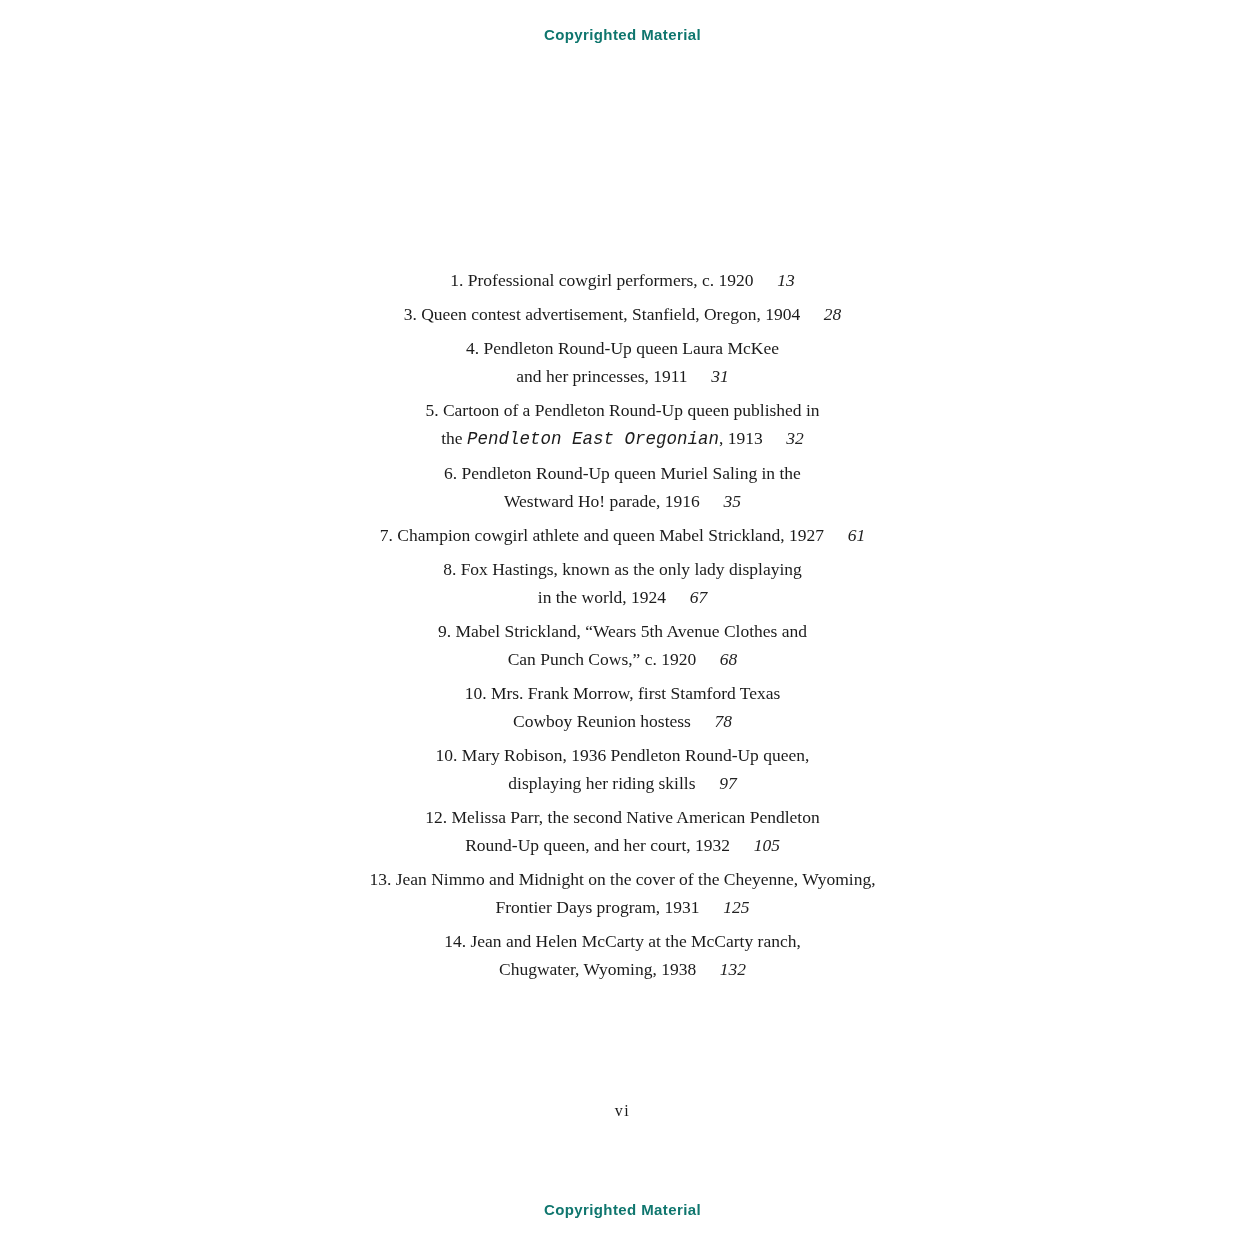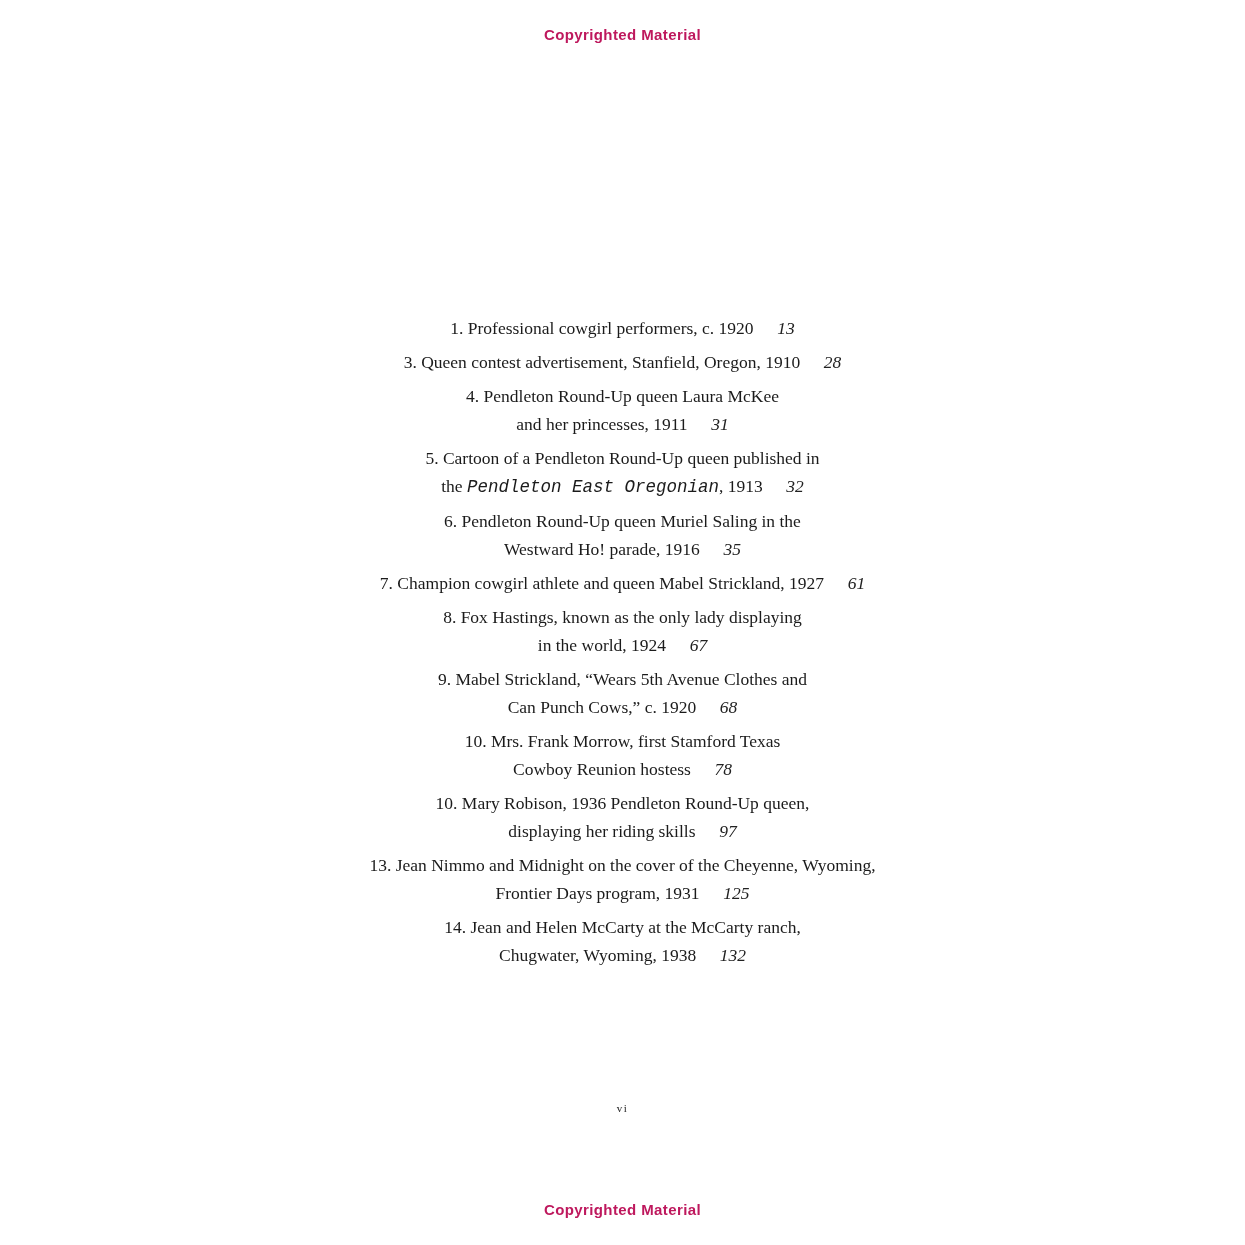--- a/index.html
+++ b/index.html
@@ -13,75 +13,74 @@
     color: #1b1b1b;
   }
   .copyright {
     position: absolute;
     left: 0; right: 0;
     text-align: center;
     font-family: "Liberation Sans", sans-serif;
     font-weight: 700;
     font-size: 15px;
     letter-spacing: 0.4px;
-    color: #be185d;
+    color: #0f766e;
   }
   .copyright-top { top: 26px; }
   .copyright-bottom { top: 1201px; }
   .book-title {
     position: absolute;
     top: 176px;
     left: 0; right: 0;
     text-align: center;
     font-style: italic;
     font-weight: 700;
     font-size: 25px;
     color: #111111;
   }
   .illustrations-list {
     position: absolute;
     top: 266px;
     left: 0; right: 0;
     text-align: center;
     font-size: 17.5px;
     font-variant-numeric: oldstyle-nums;
-    margin-top: 48px;
   }
   .item { margin: 0 0 6px 0; }
   .line { line-height: 28px; }
   .it { font-style: italic; font-family: Liberation Mono, monospace; }
   .pagenum {
     font-style: italic;
     margin-left: 1.35em;
     color: #222222;
   }
   .folio {
     position: absolute;
     top: 1102px;
     left: 0; right: 0;
     text-align: center;
-    font-size: 11px;
+    font-size: 16px;
     letter-spacing: 1.5px;
     color: #1b1b1b;
   }
 </style>
 </head>
 <body>
 
 <div class="page">
 
   <div class="copyright copyright-top">Copyrighted Material</div>
 
 
   <div class="illustrations-list">
       <div class="item">
         <div class="line"><span>1. </span><span>Professional cowgirl performers, c. 1920</span><span class="pagenum">13</span></div>
       </div>
       <div class="item">
-        <div class="line"><span>3. </span><span>Queen contest advertisement, Stanfield, Oregon, 1910</span><span class="pagenum">28</span></div>
+        <div class="line"><span>3. </span><span>Queen contest advertisement, Stanfield, Oregon, 1904</span><span class="pagenum">28</span></div>
       </div>
       <div class="item">
         <div class="line"><span>4. </span><span>Pendleton Round-Up queen Laura McKee</span></div>
         <div class="line"><span>and her princesses, 1911</span><span class="pagenum">31</span></div>
       </div>
       <div class="item">
         <div class="line"><span>5. </span><span>Cartoon of a Pendleton Round-Up queen published in</span></div>
         <div class="line"><span>the </span><span class="it">Pendleton East Oregonian</span><span>, 1913</span><span class="pagenum">32</span></div>
       </div>
       <div class="item">
@@ -101,20 +100,24 @@
       </div>
       <div class="item">
         <div class="line"><span>10. </span><span>Mrs. Frank Morrow, first Stamford Texas</span></div>
         <div class="line"><span>Cowboy Reunion hostess</span><span class="pagenum">78</span></div>
       </div>
       <div class="item">
         <div class="line"><span>10. </span><span>Mary Robison, 1936 Pendleton Round-Up queen,</span></div>
         <div class="line"><span>displaying her riding skills</span><span class="pagenum">97</span></div>
       </div>
       <div class="item">
+        <div class="line"><span>12. </span><span>Melissa Parr, the second Native American Pendleton</span></div>
+        <div class="line"><span>Round-Up queen, and her court, 1932</span><span class="pagenum">105</span></div>
+      </div>
+      <div class="item">
         <div class="line"><span>13. </span><span>Jean Nimmo and Midnight on the cover of the Cheyenne, Wyoming,</span></div>
         <div class="line"><span>Frontier Days program, 1931</span><span class="pagenum">125</span></div>
       </div>
       <div class="item">
         <div class="line"><span>14. </span><span>Jean and Helen McCarty at the McCarty ranch,</span></div>
         <div class="line"><span>Chugwater, Wyoming, 1938</span><span class="pagenum">132</span></div>
       </div>
     </div>
 
   <div class="folio">vi</div>

